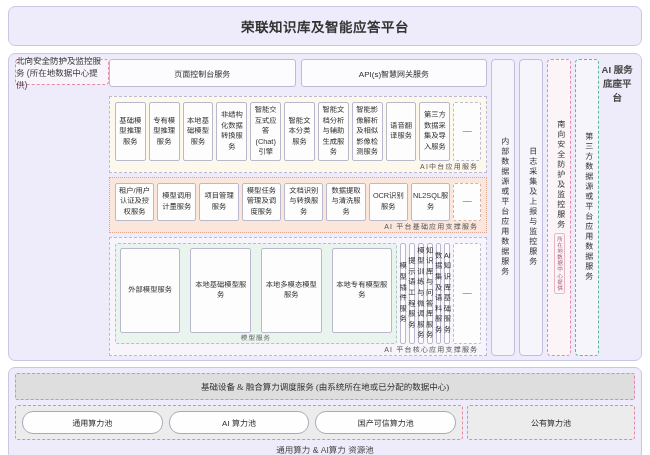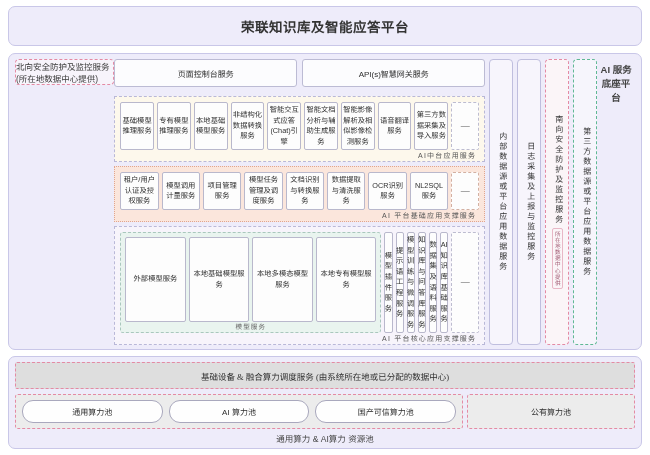--- a/index.html
+++ b/index.html
@@ -88,21 +88,21 @@
   .card.dash{border:1px dashed #bdbcd0;color:#777;font-size:9px;max-width:28px;flex:0 0 28px;}
   .card.dash-mid{border:1px dashed #d3b0a2;}
 
   
   .subgroup{
     position:relative;
     border:1px dashed #a9c7bd;
     background:#e9f4ef;
     border-radius:3px;
     padding:4px 4px 10px 4px;
-    display:flex;gap:3px;
+    display:flex;gap:10px;
     box-sizing:border-box;
     flex:0 0 auto;
   }
   .sub-label{
     position:absolute;left:0;right:0;bottom:1px;text-align:center;
     font-size:6.6px;color:#666;letter-spacing:1px;
   }
 
   
   .vcol{
@@ -182,20 +182,21 @@
           <div class="top-card">API(s)智慧网关服务</div>
         </div>
 
         <div class="tier tier-top">
           <div class="cards">
             <div class="card">基础模型推理服务</div>
             <div class="card">专有模型推理服务</div>
             <div class="card">本地基础模型服务</div>
             <div class="card">非结构化数据转换服务</div>
             <div class="card">智能交互式应答(Chat)引擎</div>
+            <div class="card">智能文本分类服务</div>
             <div class="card">智能文档分析与辅助生成服务</div>
             <div class="card">智能影像解析及相似影像检测服务</div>
             <div class="card">语音翻译服务</div>
             <div class="card">第三方数据采集及导入服务</div>
             <div class="card dash">—</div>
           </div>
           <div class="tier-label">AI中台应用服务</div>
         </div>
 
         <div class="tier tier-mid">

